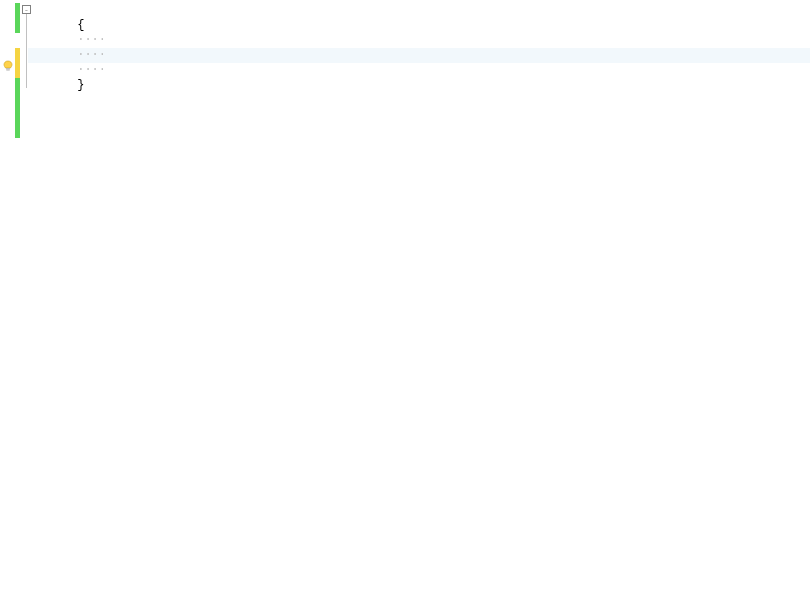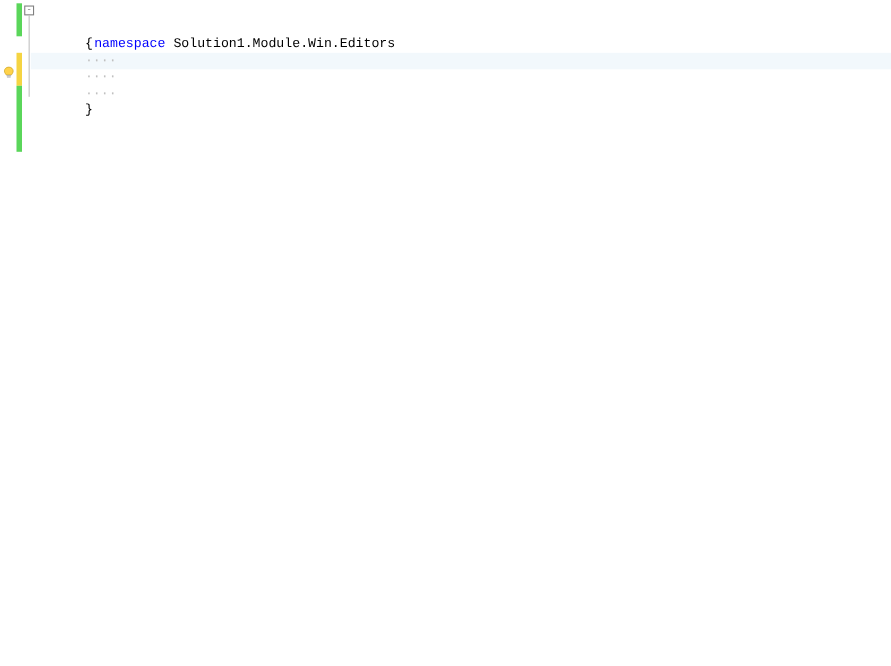--- a/index.html
+++ b/index.html
@@ -109,25 +109,20 @@
     </div>
 
     <div class="outline-line" style="top:14px;height:74px;"></div>
   </div>
 
   <div class="code-area">
 
     <div class="highlight-line" style="top:48px;"></div>
 
     <div class="line">
-      <span class="txt">
-        <span class="kw">namespace</span><span class="plain"> Solution1.Module.Win.Editors</span>
-      </span>
-    </div>
-    <div class="line">
       <span class="txt plain">{</span>
     </div>
     <div class="line">
       <span class="txt indent-dots">····</span>
     </div>
     <div class="line">
       <span class="txt indent-dots">····</span>
     </div>
     <div class="line">
       <span class="txt indent-dots">····</span>

